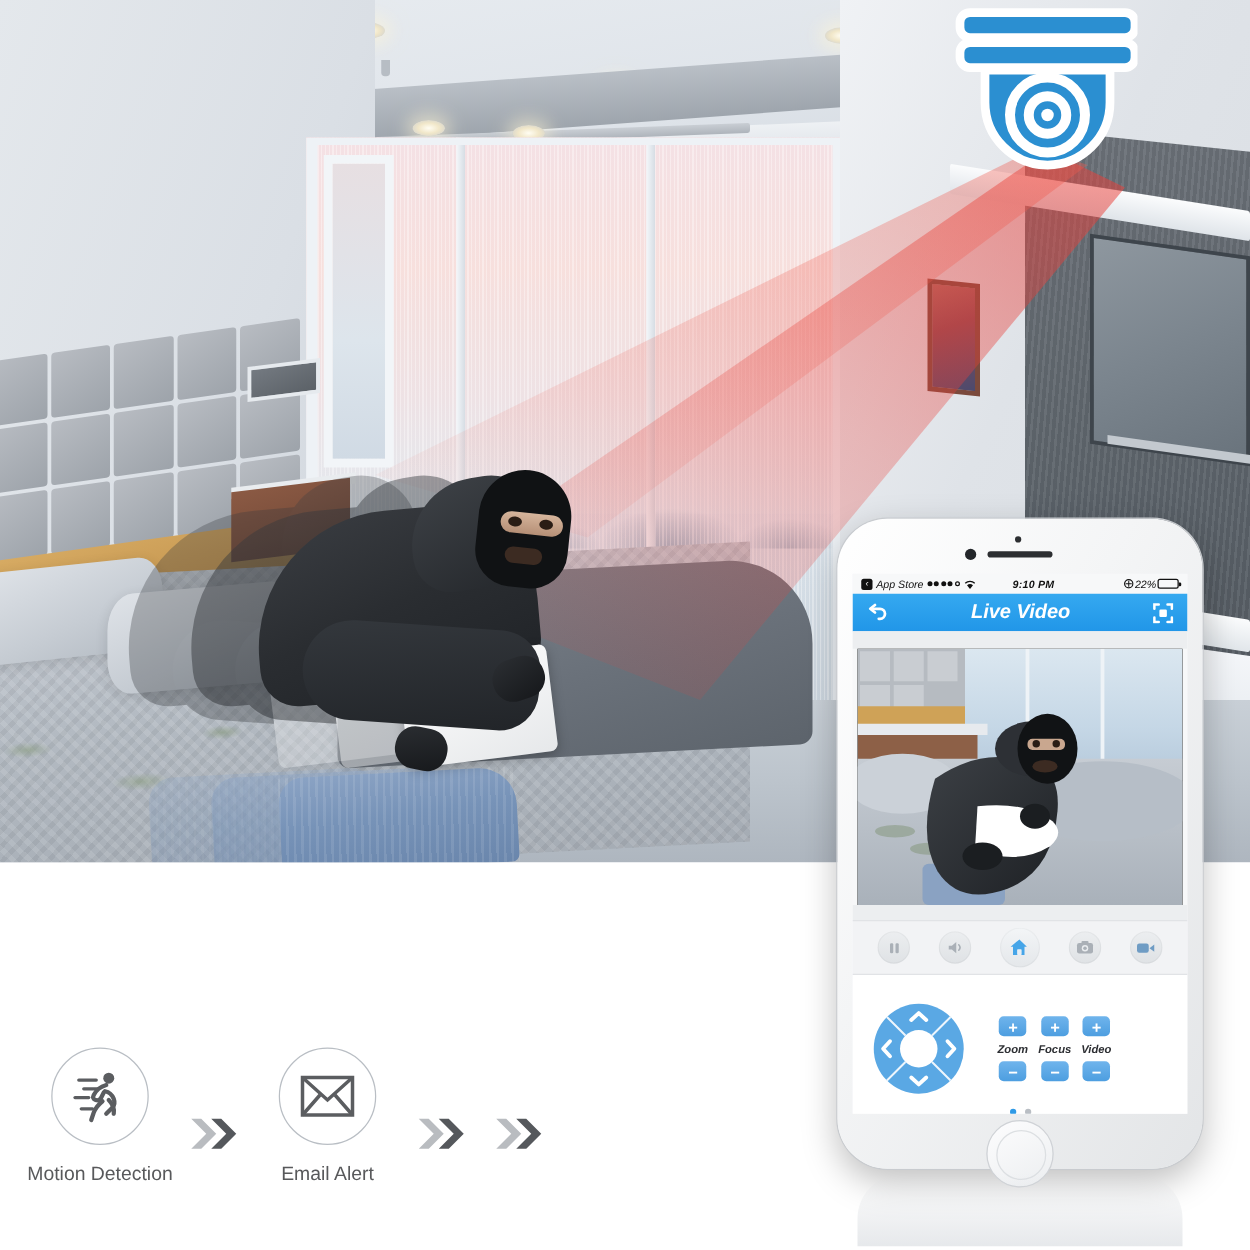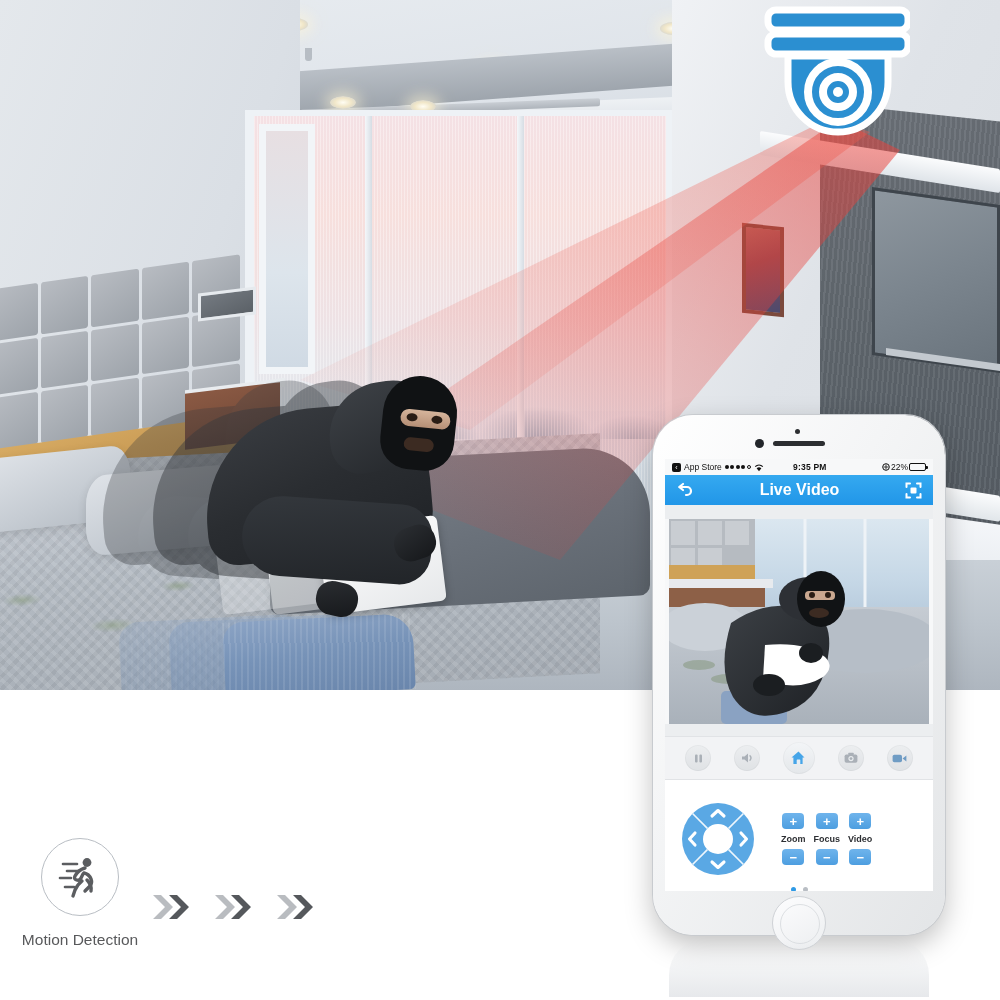--- a/index.html
+++ b/index.html
@@ -261,21 +261,21 @@
   .legs::after {
     content:''; position:absolute; left:0; top:0; width:100%; height:100%;
     background: repeating-linear-gradient(92deg, rgba(255,255,255,.10) 0 2px, transparent 2px 6px);
   }
 
   
   #cam-icon { position: absolute; left: 760px; top: 4px; width: 150px; height: 145px; z-index: 40; }
 
   
   #phone {
-    position: absolute; left: 653px; top: 415px; width: 292px; height: 545px; z-index: 30;
+    position: absolute; left: 670px; top: 415px; width: 292px; height: 545px; z-index: 30; font-style: italic;
   }
   .phone-body {
     position: absolute; left: 0; top: 0; width: 292px; height: 520px;
     background: linear-gradient(120deg,#ffffff 0%, #f4f5f6 40%, #e3e5e7 100%);
     border-radius: 40px;
     box-shadow: 0 0 0 1px #c8cbcf, 0 10px 28px rgba(0,0,0,.25);
   }
   .phone-screen {
     position: absolute; left: 12px; top: 44px; width: 268px; height: 432px;
     background: #f7f8f9; overflow: hidden;
@@ -562,21 +562,21 @@
           <i class="sb-dot"></i>
             <i class="sb-dot"></i>
             <i class="sb-dot"></i>
             <i class="sb-dot"></i>
             <i class="sb-dot empty"></i>
         </span>
         <svg width="10" height="9" viewBox="0 0 10 9">
           <path d="M5 8.2 L2.6 5.2 a3.6 3.6 0 0 1 4.8 0 Z" fill="#111"></path>
           <path d="M1.2 3.6 a5.6 5.6 0 0 1 7.6 0" stroke="#111" stroke-width="1.1" fill="none"></path>
         </svg>
-        <span class="sb-time">9:35 PM</span>
+        <span class="sb-time">9:10 PM</span>
         <span class="sb-right">
           <svg width="8" height="8" viewBox="0 0 8 8">
             <circle cx="4" cy="4" r="3.3" fill="none" stroke="#111" stroke-width="1"></circle>
             <path d="M4 1.6 L4 6.4 M1.6 4 L6.4 4" stroke="#111" stroke-width=".8"></path>
           </svg>
           <span>22%</span>
           <span class="battery">
             <span class="battery-fill" style="width:22%"></span>
           </span>
         </span>
@@ -763,20 +763,30 @@
       <div class="feat-label">Motion Detection</div>
     </div>
 
     <div class="chev">
       <svg width="40" height="26" viewBox="0 0 40 26">
         <path d="M2 1 L14 13 L2 25 L10 25 L22 13 L10 1 Z" fill="#b9bcc0"></path>
         <path d="M18 1 L30 13 L18 25 L26 25 L38 13 L26 1 Z" fill="#55585c"></path>
       </svg>
     </div>
 
+    <div class="feature">
+      <div class="feat-circle">
+        <svg width="44" height="34" viewBox="0 0 44 34">
+          <rect x="2" y="2" width="40" height="30" fill="none" stroke="#5b5d60" stroke-width="2.8"></rect>
+          <path d="M2 2 L22 20 L42 2" fill="none" stroke="#5b5d60" stroke-width="2.8"></path>
+          <path d="M2 32 L16 16 M42 32 L28 16" fill="none" stroke="#5b5d60" stroke-width="2.8"></path>
+        </svg>
+      </div>
+      <div class="feat-label">Email Alert</div>
+    </div>
 
     <div class="chev">
       <svg width="40" height="26" viewBox="0 0 40 26">
         <path d="M2 1 L14 13 L2 25 L10 25 L22 13 L10 1 Z" fill="#b9bcc0"></path>
         <path d="M18 1 L30 13 L18 25 L26 25 L38 13 L26 1 Z" fill="#55585c"></path>
       </svg>
     </div>
 
 
     <div class="chev">

